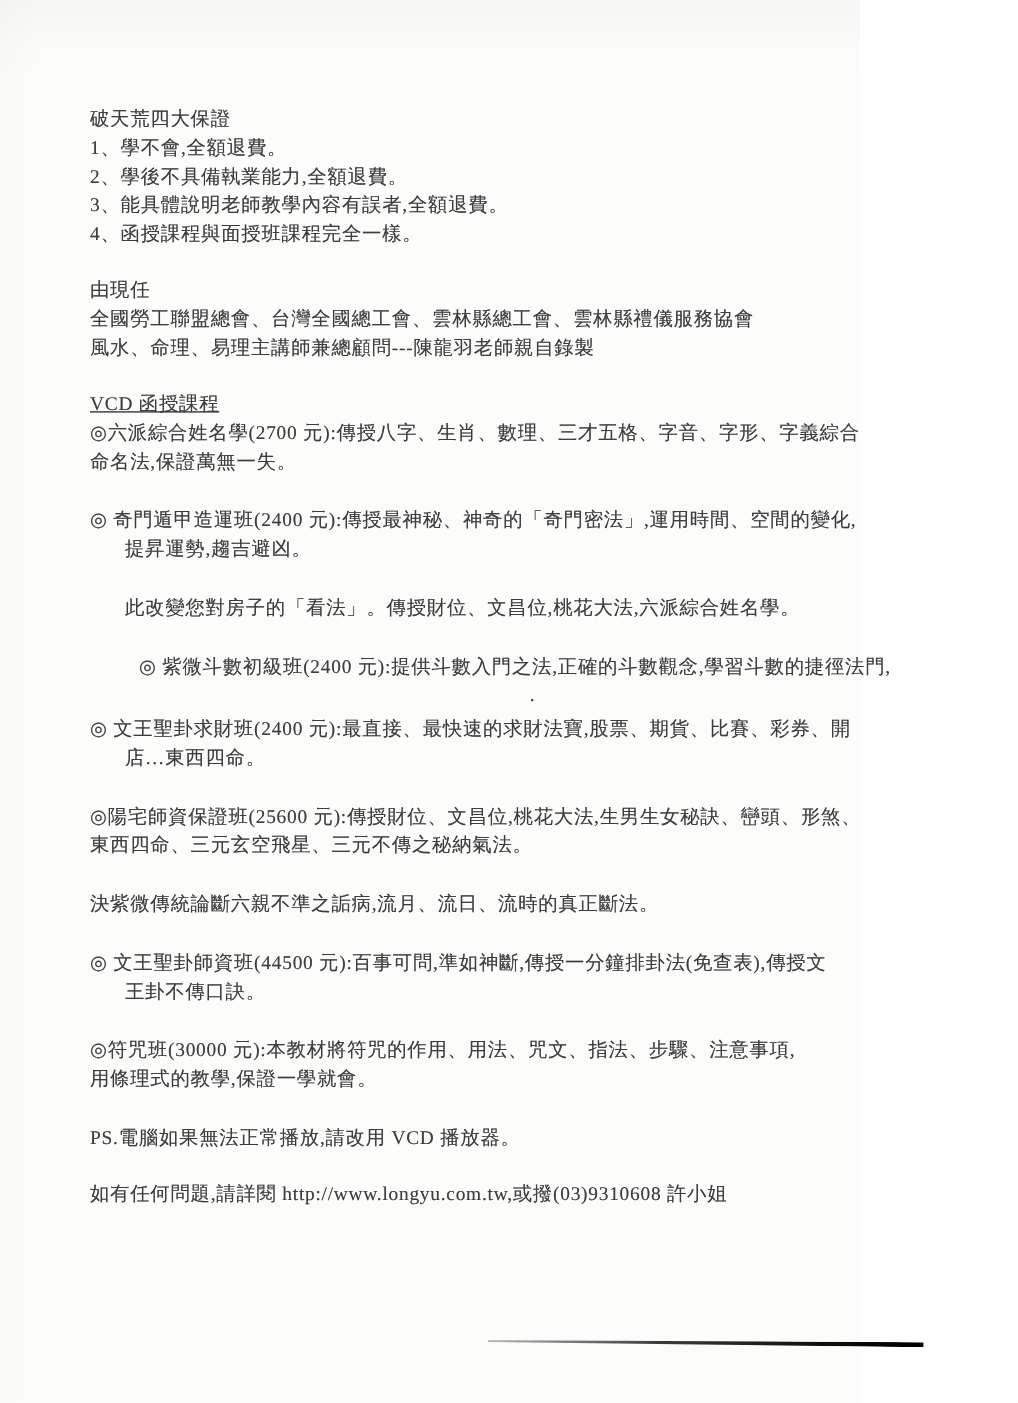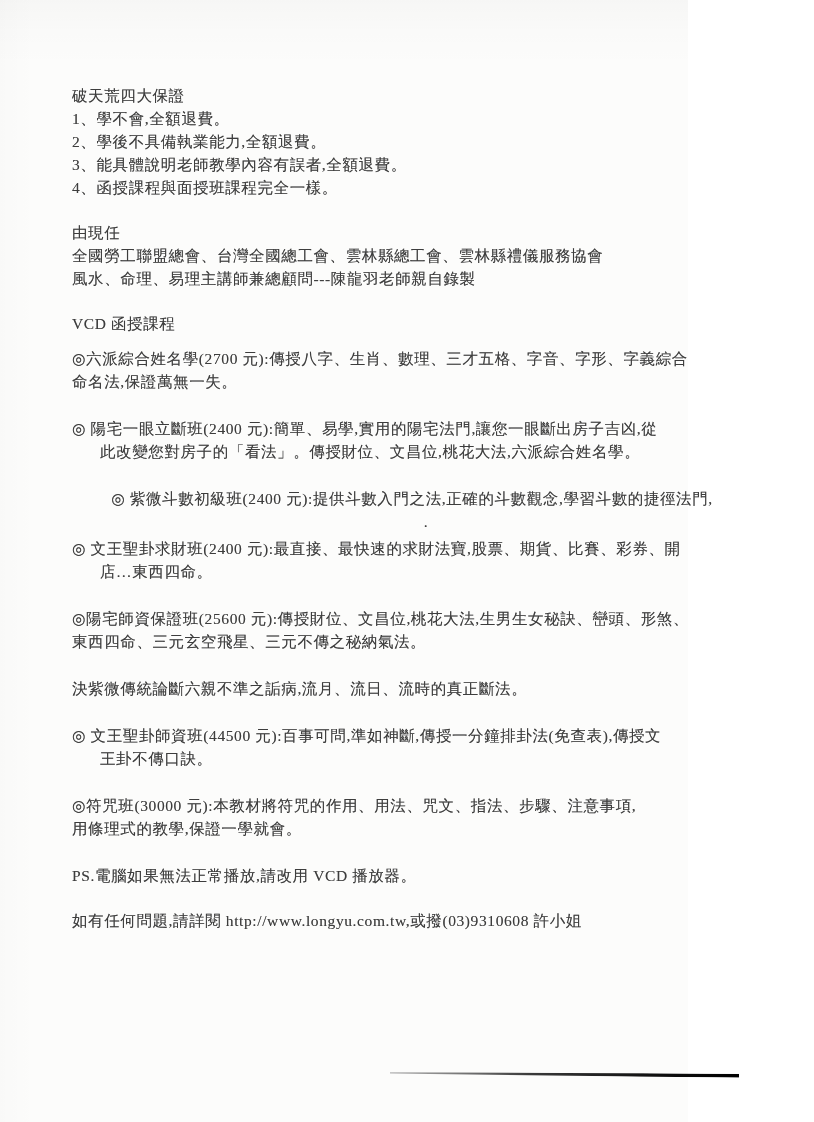--- a/index.html
+++ b/index.html
@@ -27,21 +27,21 @@
     left: 72px;
     top: 84px;
     width: 680px;
     color: #3d3d3d;
     font-size: 15.5px;
     line-height: 23px;
     letter-spacing: 0.6px;
     text-shadow: 0 0 0.5px rgba(60,60,60,0.45);
   }
   .blk { margin-bottom: 22px; }
-  .vcd-title-blk { margin-bottom: 12px; }
+  .vcd-title-blk { margin-bottom: 0; text-decoration: underline; }
   .course { margin-bottom: 24px; }
   .course.tight { margin-bottom: 4px; text-align: center; }
   .line { white-space: nowrap; }
   .indent { padding-left: 28px; }
   .bottom-rule {
     position: absolute;
     left: 390px;
     top: 1071px;
     width: 349px;
     height: 4px;
@@ -73,23 +73,26 @@
 
     <section class="blk vcd-title-blk">
       <div class="line">VCD 函授課程</div>
     </section>
 
     <section class="course">
       <div class="line">◎六派綜合姓名學(2700 元):傳授八字、生肖、數理、三才五格、字音、字形、字義綜合</div>
       <div class="line">命名法,保證萬無一失。</div>
     </section>
 
+    <section class="course">
+      <div class="line">◎ 奇門遁甲造運班(2400 元):傳授最神秘、神奇的「奇門密法」,運用時間、空間的變化,</div>
+      <div class="line indent">提昇運勢,趨吉避凶。</div>
+    </section>
 
     <section class="course">
-      <div class="line">◎ 陽宅一眼立斷班(2400 元):簡單、易學,實用的陽宅法門,讓您一眼斷出房子吉凶,從</div>
       <div class="line indent">此改變您對房子的「看法」。傳授財位、文昌位,桃花大法,六派綜合姓名學。</div>
     </section>
 
     <section class="course tight">
       <div class="line">◎ 紫微斗數初級班(2400 元):提供斗數入門之法,正確的斗數觀念,學習斗數的捷徑法門,</div>
       <div class="line indent">.</div>
     </section>
 
     <section class="course">
       <div class="line">◎ 文王聖卦求財班(2400 元):最直接、最快速的求財法寶,股票、期貨、比賽、彩券、開</div>

